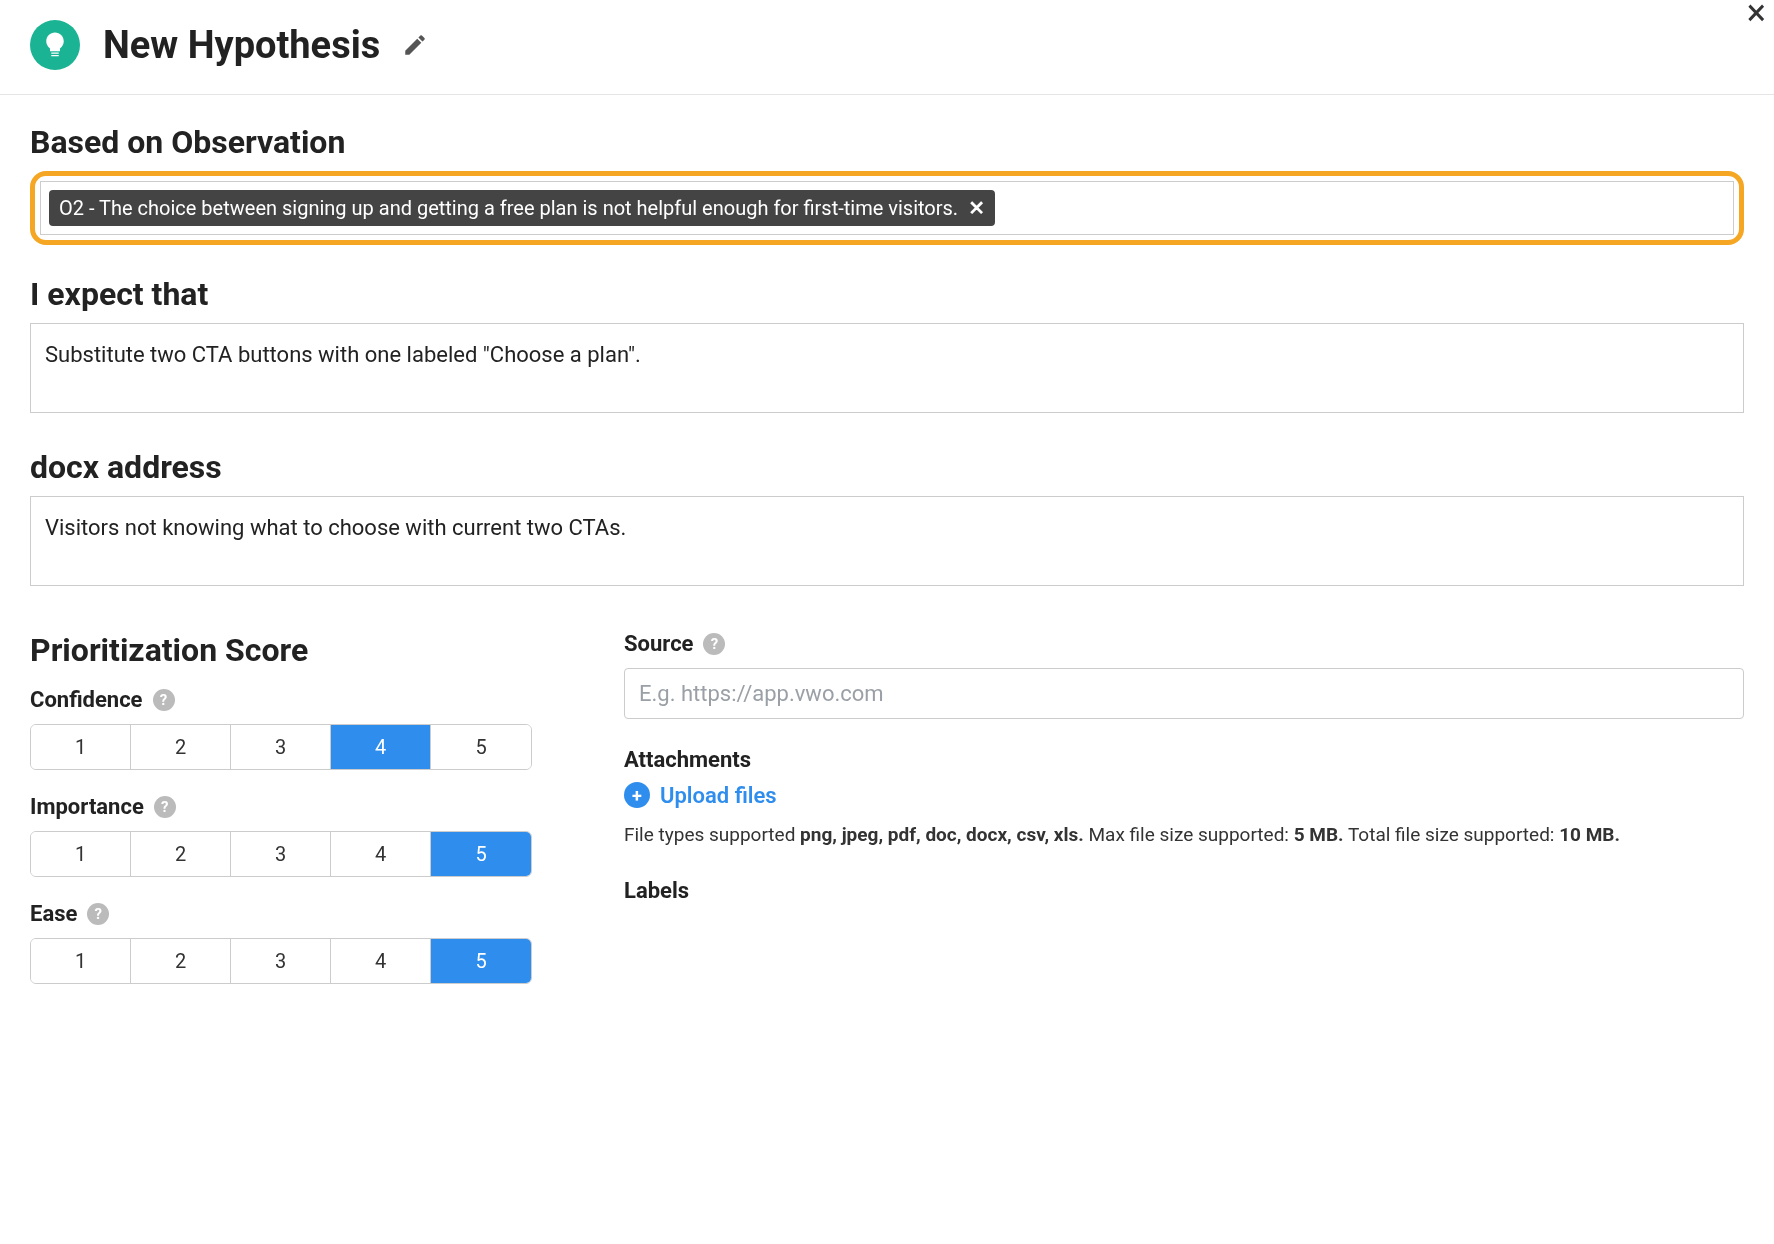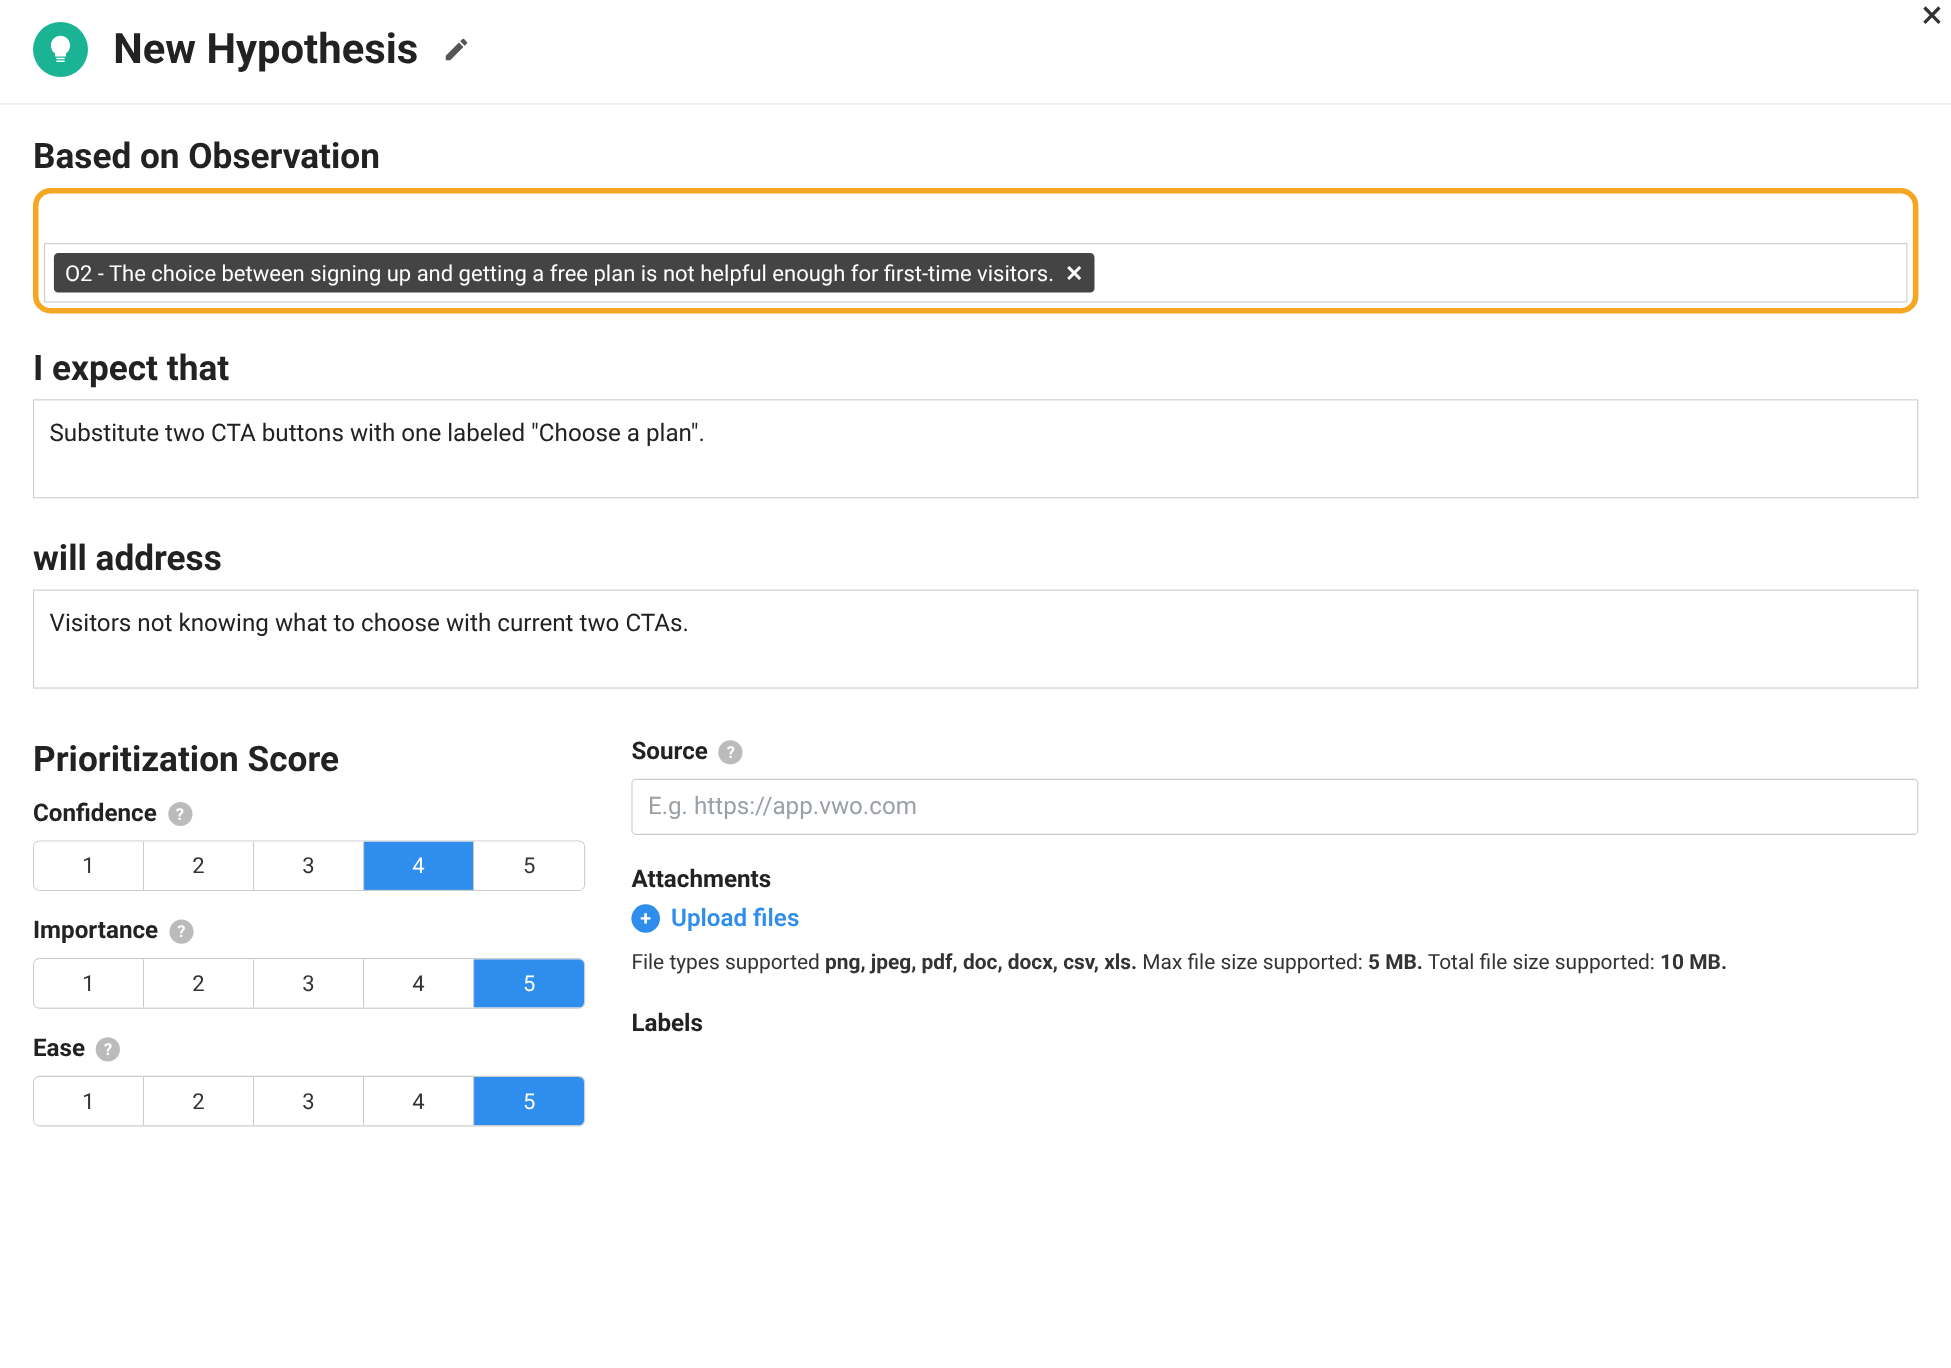--- a/index.html
+++ b/index.html
@@ -8,26 +8,26 @@
     .header-row { display: flex; align-items: center; padding: 20px 30px 24px 30px; border-bottom: 1px solid #e5e5e5; position: relative; }
     .bulb-circle { width: 50px; height: 50px; border-radius: 50%; background: #1ab394; display: inline-flex; align-items: center; justify-content: center; color: #fff; flex-shrink: 0; }
     .bulb-circle svg { width: 30px; height: 30px; fill: #fff; }
     .page-title { font-size: 38px; font-weight: 700; margin-left: 23px; color: #222; }
     .pencil { margin-left: 22px; color: #555; display: inline-flex; }
     .pencil svg { width: 26px; height: 26px; fill: #555; }
     .close-x { position: absolute; top: -8px; right: 8px; font-size: 36px; color: #333; cursor: pointer; }
     .form-area { padding: 28px 30px 30px 30px; }
     .section-label { font-size: 32px; font-weight: 700; margin-bottom: 10px; color: #222; display: flex; align-items: center; gap: 10px; }
     .highlight-wrap { border: 5px solid #f5a623; border-radius: 16px; padding: 5px; margin-bottom: 30px; }
-    .obs-field { border: 1px solid #ccc; padding: 8px; display: flex; align-items: center; background: #fff; margin-top: 40px; }
+    .obs-field { border: 1px solid #ccc; padding: 8px; display: flex; align-items: center; background: #fff; }
     .chip { background: #444; color: #fff; padding: 6px 10px; border-radius: 4px; font-size: 20px; display: inline-flex; align-items: center; }
     .chip .chip-x { margin-left: 10px; font-weight: 700; cursor: pointer; }
     .plain-field { width: 100%; border: 1px solid #ccc; padding: 16px 14px; font-size: 22px; color: #222; font-family: inherit; resize: none; margin-bottom: 30px; line-height: 1.4; }
     .short-field { height: 90px; }
-    .columns { display: flex; gap: 44px; margin-top: 10px; }
+    .columns { display: flex; gap: 94px; margin-top: 10px; }
     .col-left { width: 500px; }
     .col-right { flex: 1; min-width: 0; }
     .sub-label { font-size: 22px; font-weight: 700; margin-bottom: 12px; display: flex; align-items: center; gap: 10px; }
     .help-dot { display: inline-flex; width: 22px; height: 22px; border-radius: 50%; background: #bbb; color: #fff; font-size: 15px; font-weight: 700; align-items: center; justify-content: center; }
     .score-row { display: inline-flex; border: 1px solid #ccc; border-radius: 6px; overflow: hidden; margin-bottom: 24px; }
     .score-btn { width: 100px; height: 44px; display: inline-flex; align-items: center; justify-content: center; font-size: 20px; color: #333; background: #fff; cursor: pointer; border-right: 1px solid #ccc; }
     .score-btn:last-child { border-right: none; }
     .score-btn.selected { background: #2f8ded; color: #fff; }
     .text-input { width: 100%; border: 1px solid #ccc; padding: 12px 14px; font-size: 22px; border-radius: 4px; color: #222; font-family: inherit; margin-bottom: 28px; }
     .text-input::placeholder { color: #9aa0a6; }
@@ -63,21 +63,21 @@
         <span class="chip">
           <span>O2 - The choice between signing up and getting a free plan is not helpful enough for first-time visitors.</span>
           <span class="chip-x">✕</span>
         </span>
       </div>
     </div>
 
     <div class="section-label">I expect that</div>
     <textarea class="plain-field short-field" style="">Substitute two CTA buttons with one labeled "Choose a plan".</textarea>
 
-    <div class="section-label">will address</div>
+    <div class="section-label">docx address</div>
     <textarea class="plain-field short-field" style="">Visitors not knowing what to choose with current two CTAs.</textarea>
 
     <div class="columns">
       <div class="col-left">
         <div class="section-label" style="margin-bottom:18px;">Prioritization Score</div>
 
         <div class="sub-label">
           <span>Confidence</span>
           <span class="help-dot">?</span>
         </div>

